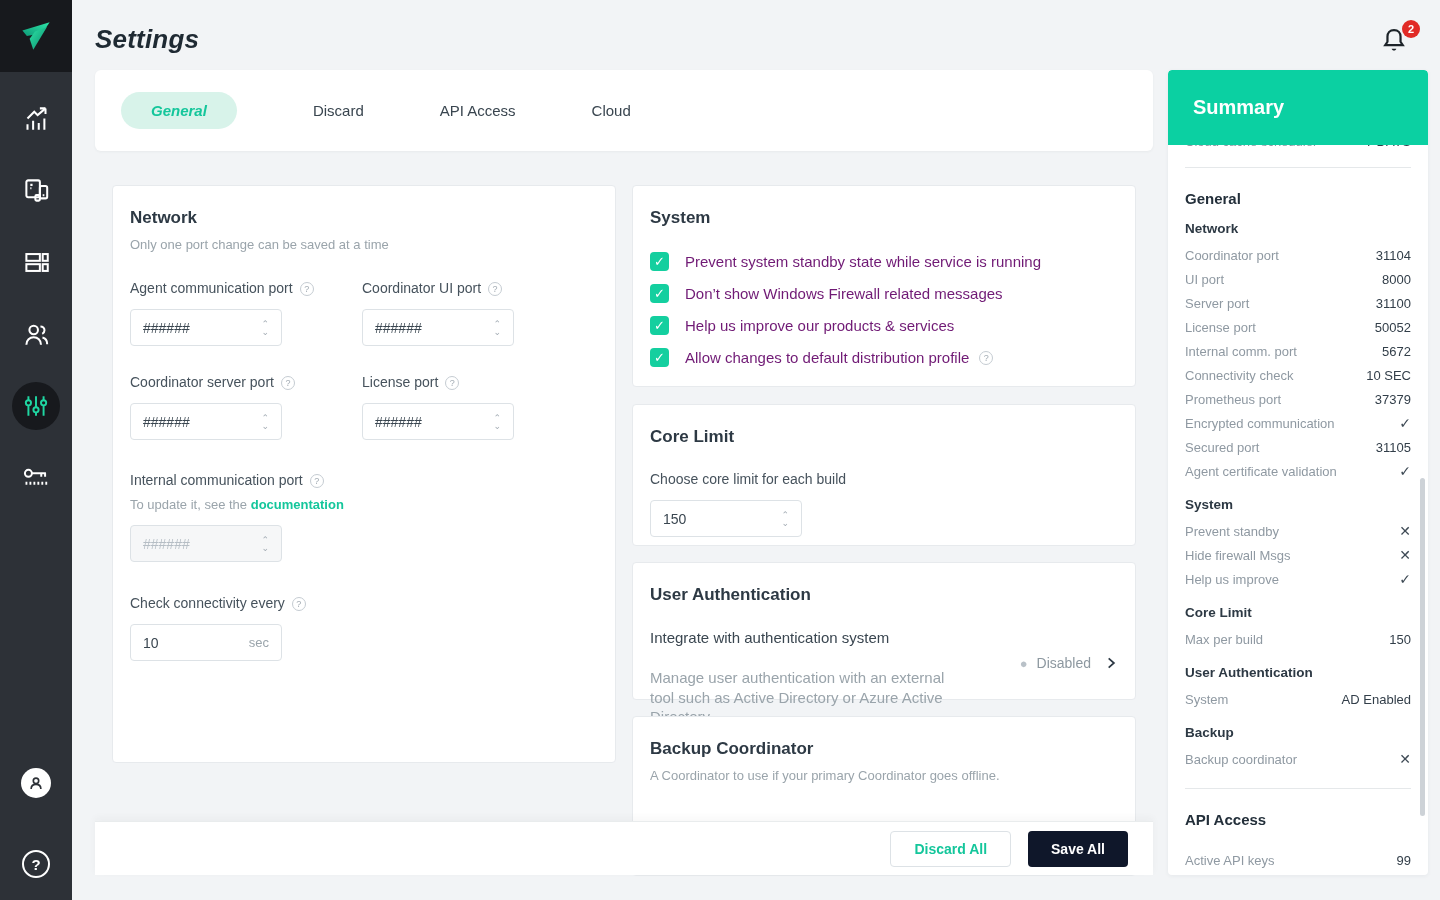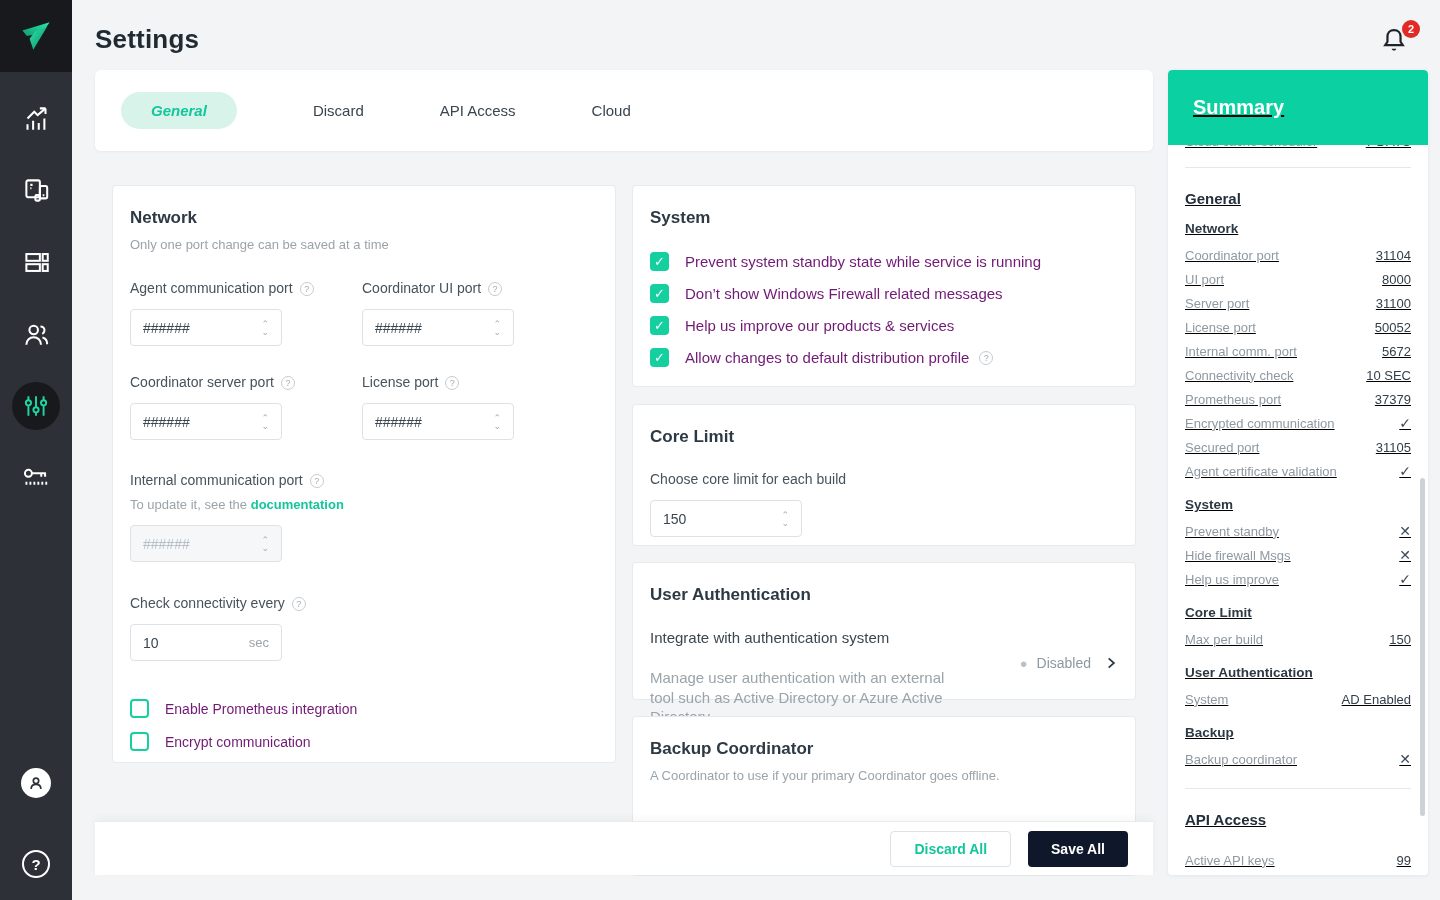--- a/index.html
+++ b/index.html
@@ -12,21 +12,21 @@
   .logo-block { width:72px; height:72px; background:#17191d; display:flex; align-items:center; justify-content:center; }
   .nav { position:absolute; top:82px; left:0; width:72px; }
   .nav-item { width:72px; height:72px; display:flex; align-items:center; justify-content:center; color:#fff; cursor:pointer; }
   .nav-item .circ { width:48px; height:48px; border-radius:50%; background:#17191d; display:flex; align-items:center; justify-content:center; }
   .side-bottom { position:absolute; bottom:0; left:0; width:72px; }
   .avatar-circle { width:30px; height:30px; border-radius:50%; background:#fff; display:flex; align-items:center; justify-content:center; margin:0 auto; }
   .help-circle { width:28px; height:28px; border-radius:50%; border:2px solid #fff; color:#fff; font-size:15px; font-weight:700; display:flex; align-items:center; justify-content:center; margin:24px auto 22px; }
   .avatar-wrap { padding-bottom:28px; }
 
   
-  .page-title { position:absolute; left:95px; top:24px; font-size:26px; font-weight:700; color:#1f2a33; letter-spacing:.2px; }
+  .page-title { position:absolute; left:95px; top:24px; font-size:26px; font-weight:700; color:#1f2a33; letter-spacing:.2px;font-style:italic; }
   .bell-wrap { position:absolute; left:1380px; top:26px; width:36px; height:36px; cursor:pointer; }
   .badge { position:absolute; right:-4px; top:-6px; min-width:18px; height:18px; border-radius:9px; background:#e12a26; color:#fff; font-size:11px; font-weight:700; display:flex; align-items:center; justify-content:center; padding:0 4px; }
 
   
   .tabcard { position:absolute; left:95px; top:70px; width:1058px; height:81px; background:#fff; border-radius:6px; box-shadow:0 1px 3px rgba(40,50,60,.05); display:flex; align-items:center; padding-left:26px; gap:76px; }
   .tab { font-size:15px; color:#39454f; cursor:pointer; }
   .tab.active { background:#d8f3ea; color:#14c69b; font-weight:700; font-style:italic; padding:10px 30px; border-radius:20px; }
 
   
   .panel { position:absolute; background:#fff; border:1px solid #e7eaed; border-radius:4px; }
@@ -67,21 +67,21 @@
 
   .backup-sel { font-size:14px; color:#3a4650; margin-top:24px; }
 
   
   .footbar { position:absolute; left:95px; top:821px; width:1058px; height:54px; background:#fff; border-top:1px solid #e9eced; box-shadow:0 -3px 8px rgba(40,50,60,.04); z-index:20; display:flex; align-items:center; justify-content:flex-end; gap:17px; padding-right:25px; }
   .btn { height:36px; border-radius:4px; font-size:14px; font-weight:700; display:flex; align-items:center; justify-content:center; cursor:pointer; font-family:inherit; }
   .btn-ghost { background:#fff; border:1px solid #dde2e6; color:#14c69b; padding:0 23px; }
   .btn-solid { background:#0f172a; border:none; color:#fff; padding:0 23px; }
 
   
-  .summary { position:absolute; left:1168px; top:70px; width:260px; height:805px; background:#fff; border-radius:4px; box-shadow:0 1px 4px rgba(40,50,60,.06); z-index:10; overflow:hidden;text-decoration:underline; }
+  .summary { position:absolute; left:1168px; top:70px; width:260px; height:805px; background:#fff; border-radius:4px; box-shadow:0 1px 4px rgba(40,50,60,.06); z-index:10; overflow:hidden; }
   .summary-head { height:75px; background:#0bd0a2; border-radius:4px 4px 0 0; display:flex; align-items:center; padding-left:25px; position:relative; z-index:2; }
   .summary-head h2 { color:#fff; font-size:20px; font-weight:700; }
   .summary-body { position:relative; padding:0 17px; z-index:1; }
   .srow { display:flex; justify-content:space-between; align-items:center; height:24px; }
   .srow .sl { font-size:13px; color:#8f99a2; }
   .srow .sv { font-size:13px; color:#323e49; }
   .srow .sv.mark { font-size:14px; color:#3d4954; }
   .s-clip { margin-top:-16px; }
   .sdivider { border:none; border-top:1px solid #e5e8ea; margin:14px 0 0; }
   .s-h1 { font-size:15px; font-weight:700; color:#232f3a; margin-top:22px; margin-bottom:14px; }
@@ -276,30 +276,20 @@
       <div class="field-label">
           <span>Check connectivity every</span>
           <span class="help-q">?</span>
         </div>
       <div class="num-input">
         <span>10</span>
         <span class="unit">sec</span>
       </div>
     </div>
 
-    <div style="margin-top:38px;">
-      <div class="cbrow">
-        <span class="cb unchecked"></span>
-        <span class="cb-label" style="font-size:14px;">Enable Prometheus integration</span>
-      </div>
-      <div class="cbrow" style="margin-top:14px;">
-        <span class="cb unchecked"></span>
-        <span class="cb-label" style="font-size:14px;">Encrypt communication</span>
-      </div>
-    </div>
   </section>
 
   <section class="panel p-system panel-pad">
     <div class="panel-title">System</div>
     <div class="sys-items">
       <div class="cbrow">
         <span class="cb checked">✓</span>
         <span class="cb-label">Prevent system standby state while service is running</span>
       </div>
       <div class="cbrow">

